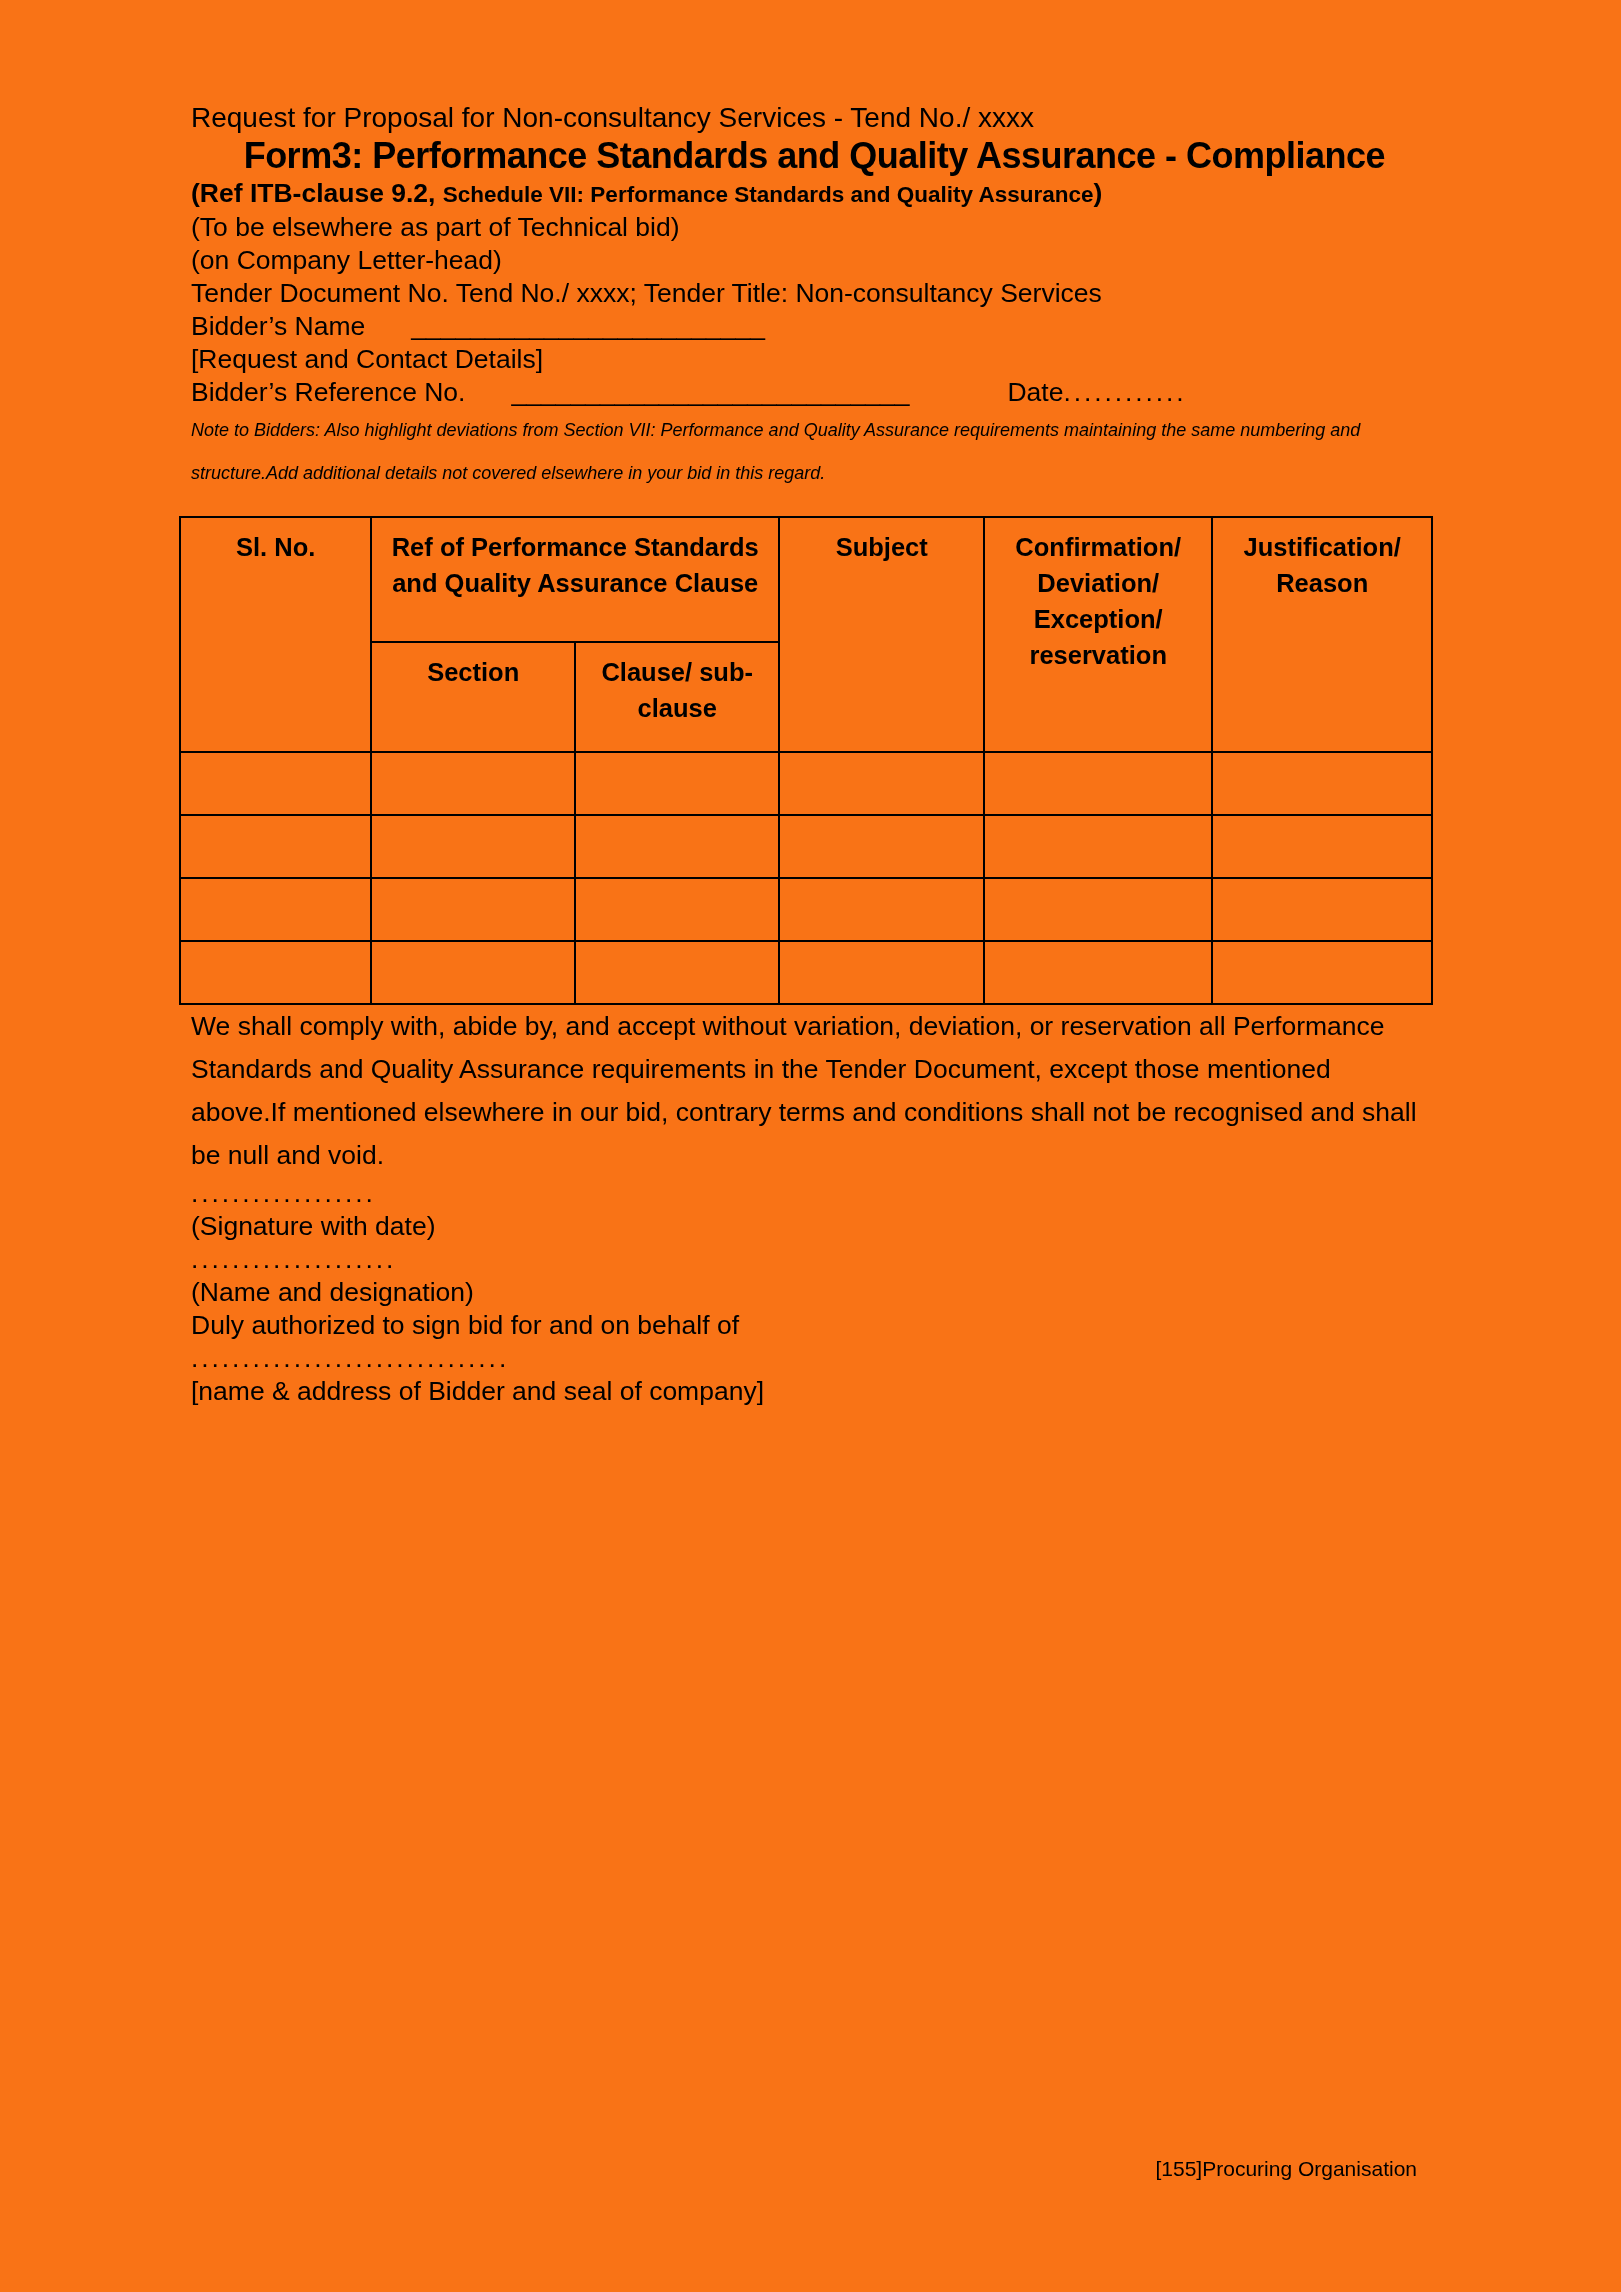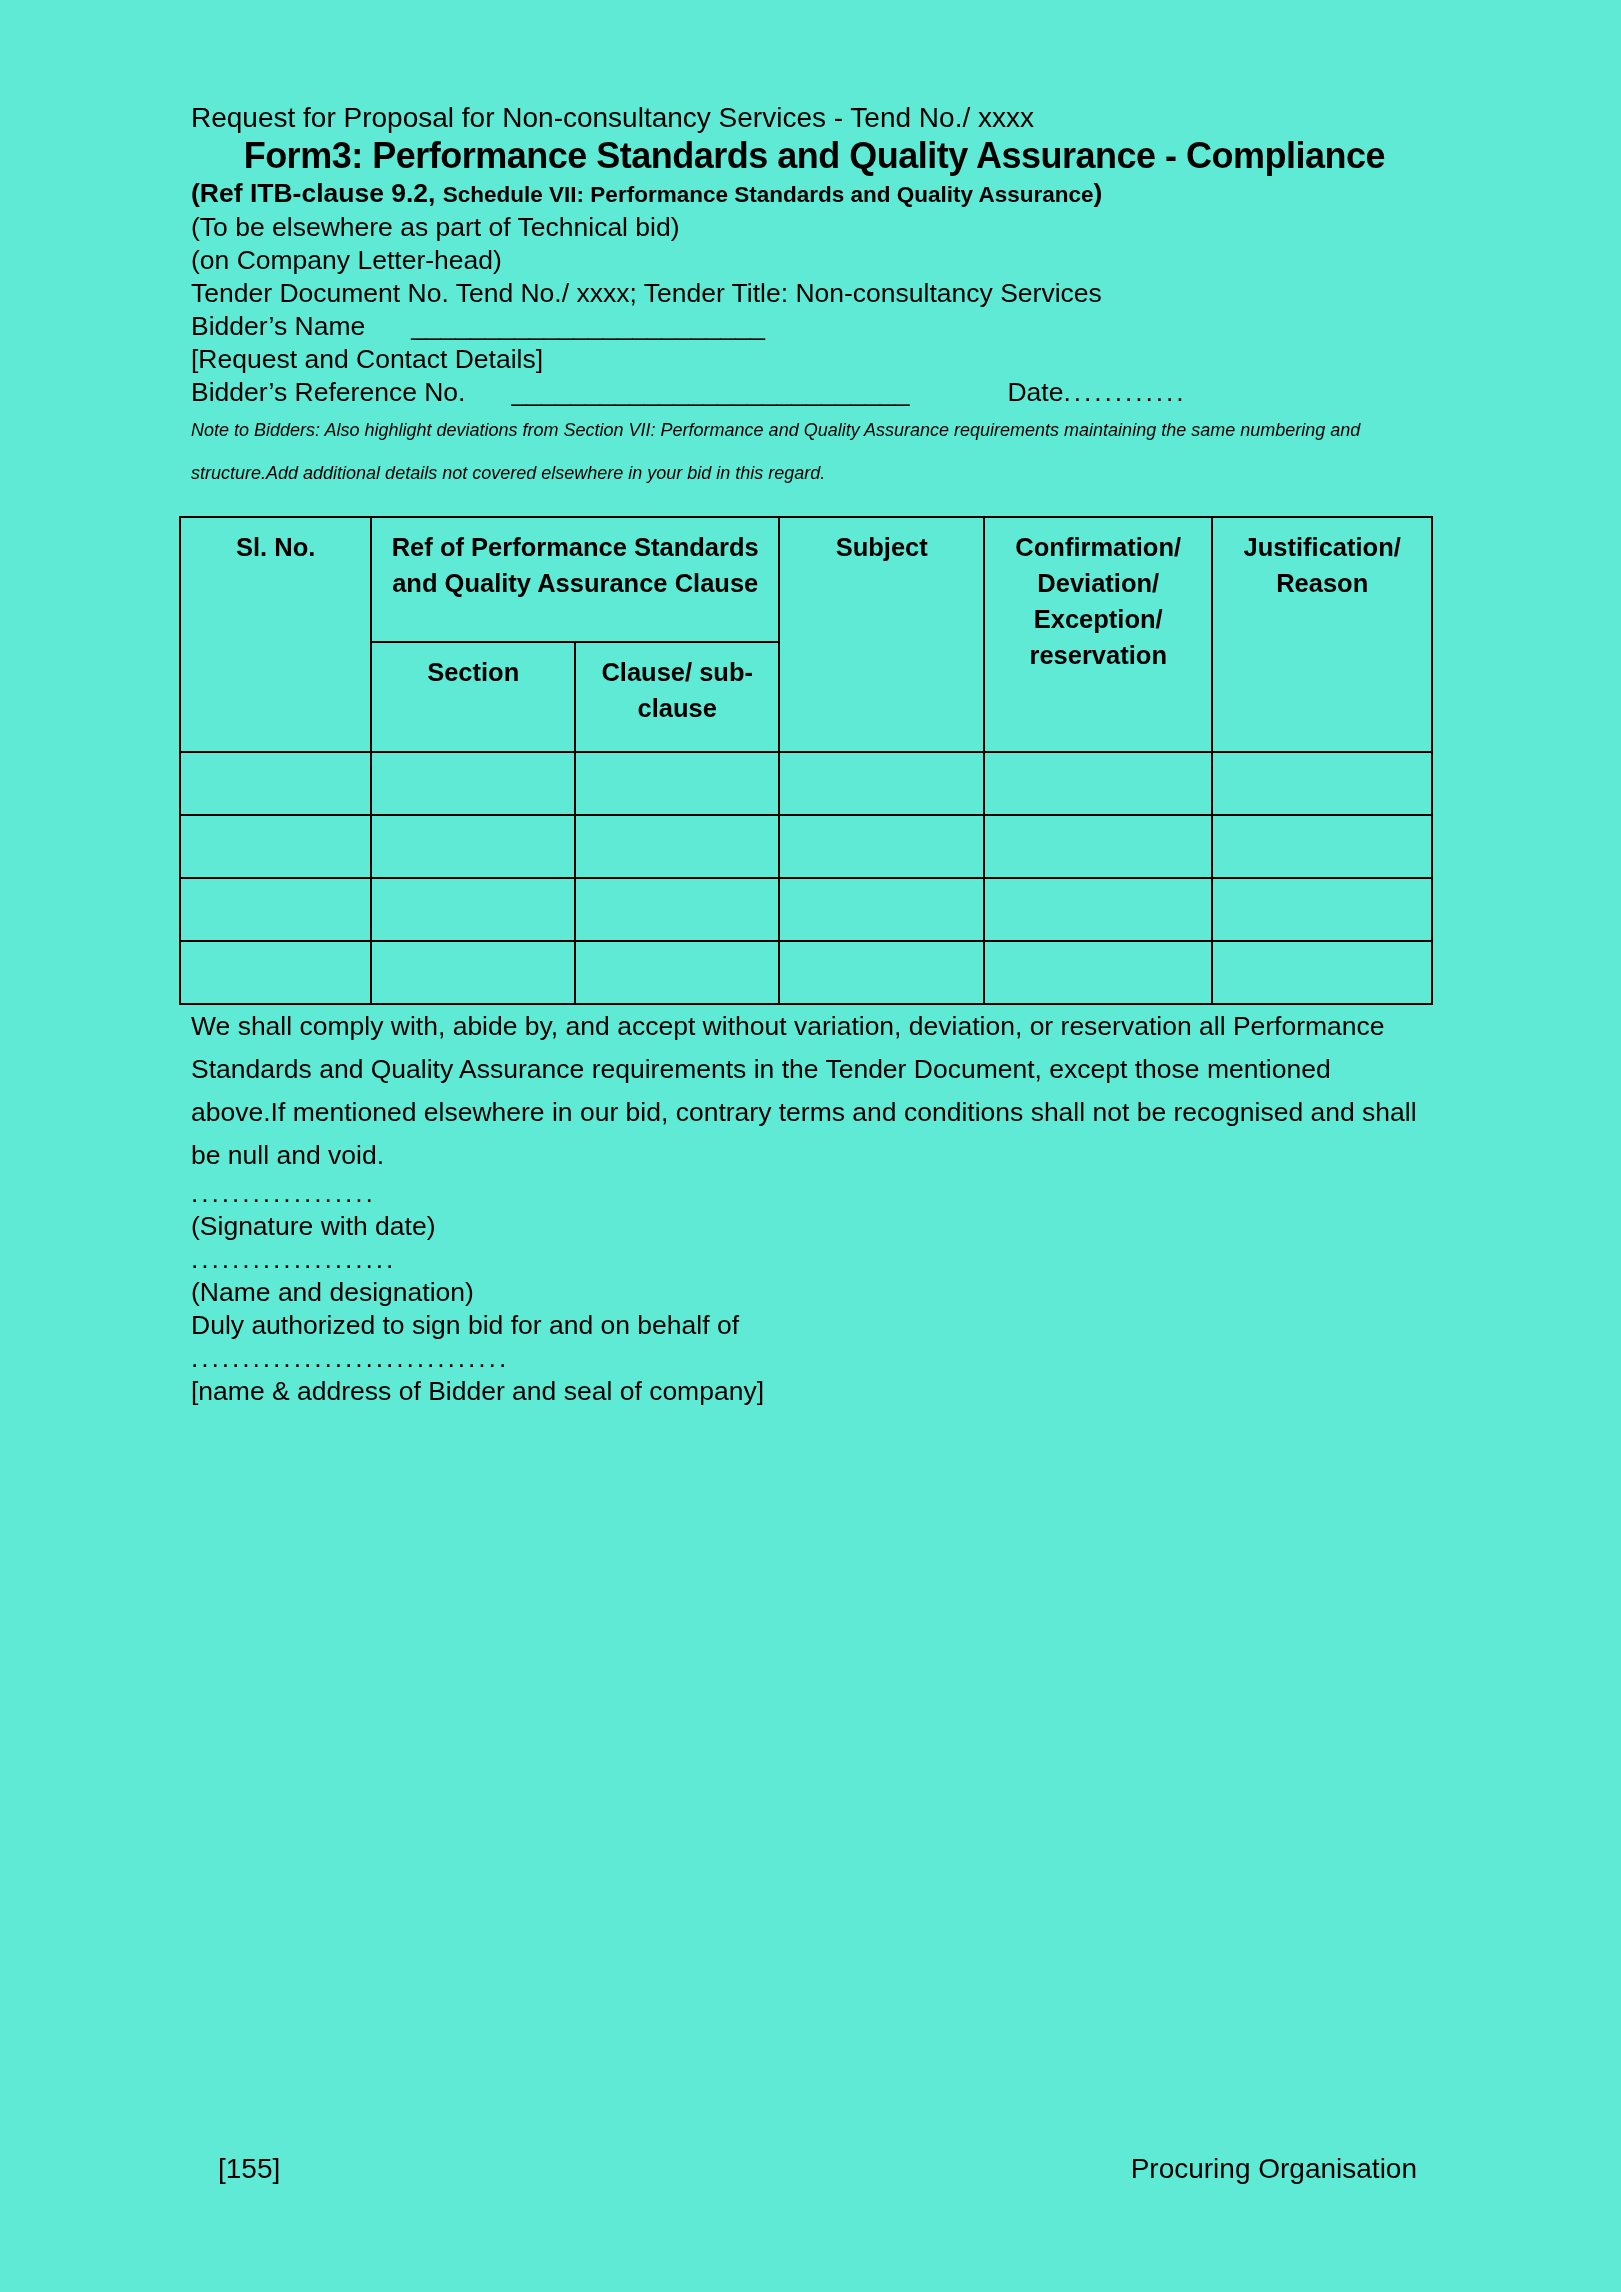--- a/index.html
+++ b/index.html
@@ -1,20 +1,20 @@
 <!DOCTYPE html>
 <html><head>
 <meta charset="utf-8">
 <style>
   html, body { margin: 0; padding: 0; background: #ffffff; }
   .page {
     position: relative;
     width: 1621px;
     height: 2293px;
-    background: #5eead4;
+    background: #f97316;
     color: #000000;
     font-family: "Liberation Sans", sans-serif;
     box-sizing: border-box;
     padding: 101px 191px 0 191px;
     overflow: hidden;
   }
   .page p { margin: 0; }
   .doc-header {
     font-size: 28px;
     line-height: 33px;
@@ -76,22 +76,22 @@
   .sig-label2 { margin-top: 29px; font-size: 26.5px; line-height: 33px; }
   .sig-auth { margin-top: 35px; font-size: 26.5px; line-height: 33px; }
   .sig-dots3 { margin-top: 43px; font-size: 26.5px; line-height: 33px; }
   .sig-company { margin-top: 29px; font-size: 26.5px; line-height: 33px; }
   .footer {
     position: absolute;
     left: 218px;
     right: 204px;
     top: 2152px;
     display: flex;
-    justify-content: space-between;
-    font-size: 28px;
+    justify-content: flex-end;
+    font-size: 21px;
     line-height: 33px;
   }
 </style>
 </head>
 <body>
 
 <div class="page">
 
   <p class="doc-header">Request for Proposal for Non-consultancy Services - Tend No./ xxxx</p>
 

